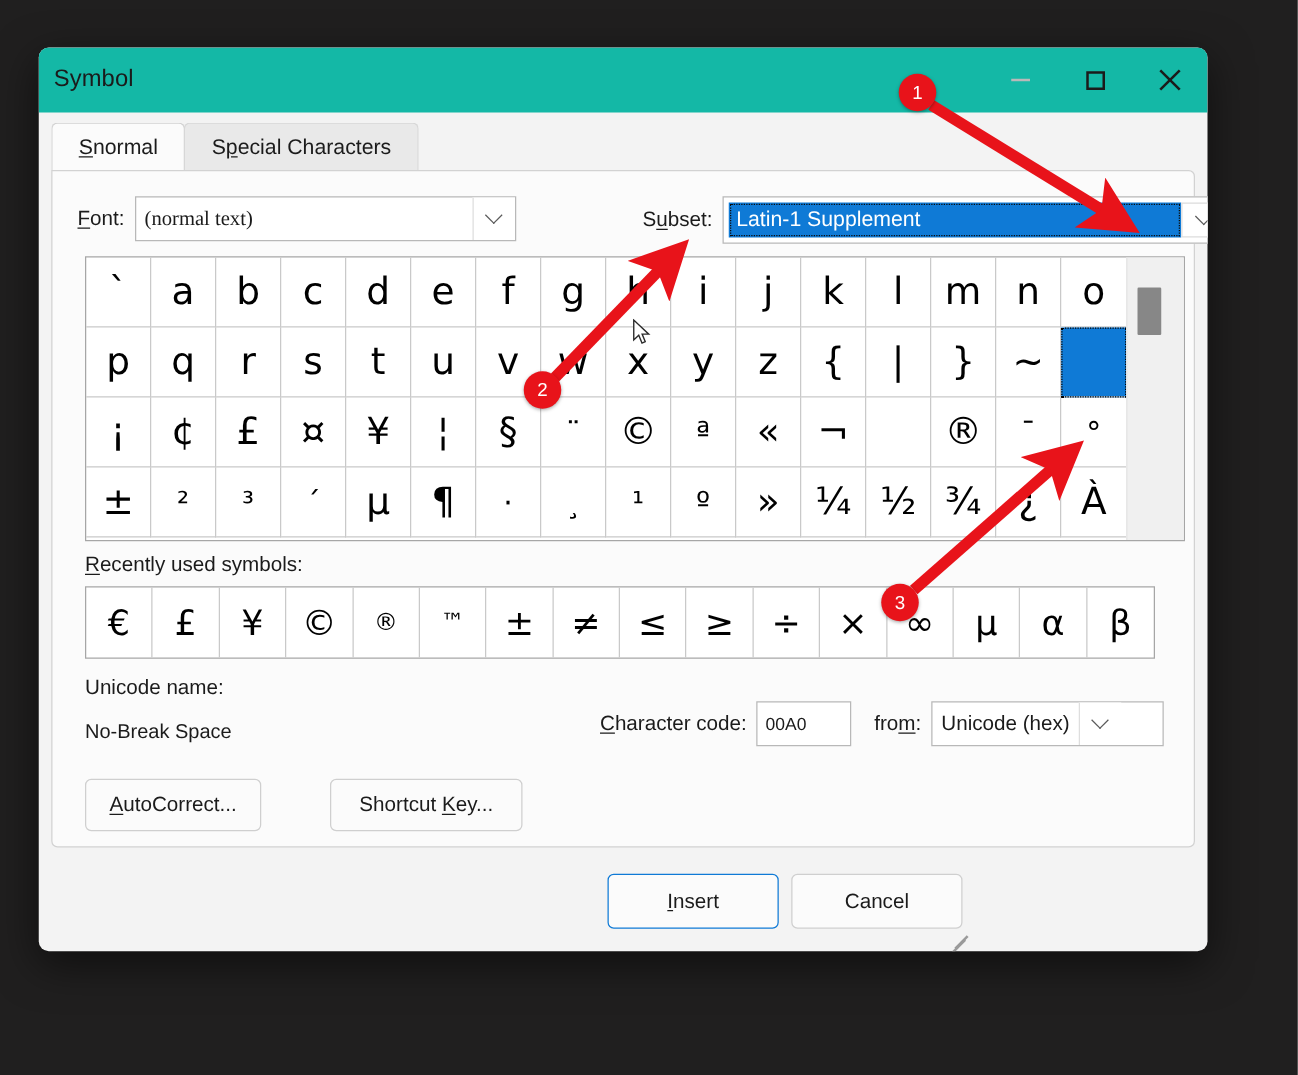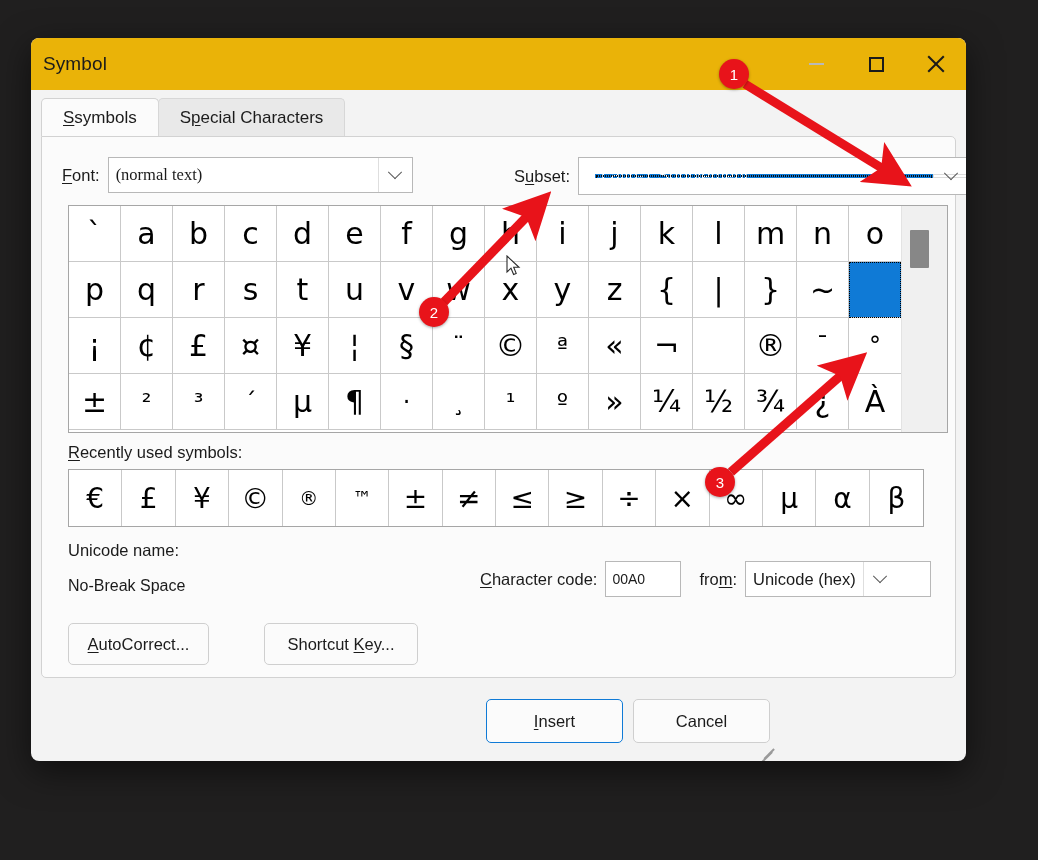--- a/index.html
+++ b/index.html
@@ -18,21 +18,21 @@
     left: 31px; top: 38px;
     width: 935px; height: 723px;
     background: #f3f3f3;
     border-radius: 8px;
     box-shadow: 0 10px 34px rgba(0,0,0,.55);
     overflow: hidden;
   }
   .titlebar {
     position: relative;
     height: 52px;
-    background: #eab308;
+    background: #14b8a6;
     display: flex; align-items: center;
   }
   .title-text {
     margin-left: 12px;
     font-size: 19px;
     color: #1b1b1b;
     letter-spacing: .1px;
   }
   .win-buttons {
     position: absolute; right: 0; top: 0;
@@ -109,21 +109,21 @@
     display: flex; align-items: center; justify-content: center;
   }
   .chev { display:block; width:10px; height:10px;
           border-right:1.6px solid #5a5a5a; border-bottom:1.6px solid #5a5a5a;
           transform: rotate(45deg) translate(-2px,-2px); }
 
   .font-combo { width: 305px; margin-left: 8px; font-family: Liberation Serif, serif; }
   .font-combo .value { flex: 1; }
 
   .row-subset { position: absolute; left: 472px; top: 20px; display: flex; align-items: center; }
-  .subset-combo { width: 408px; margin-left: 8px; padding: 16px; border: 1px solid #b8b8b8; background:#fff; height:38px; display:flex; }
+  .subset-combo { width: 408px; margin-left: 8px; padding: 4px; border: 1px solid #b8b8b8; background:#fff; height:38px; display:flex; }
   .subset-inner { flex:1; display:flex; }
   .subset-sel {
     flex: 1;
     background: #0f7ad6;
     color: #ffffff;
     font-size: 17px;
     display: flex; align-items: center;
     padding: 0 6px;
     outline: 1px dotted #0b0b0b;
     outline-offset: -2px;
@@ -258,21 +258,21 @@
           <span class="glyph-max"></span>
         </div>
         <div class="win-btn">
           <span class="glyph-close"></span>
         </div>
       </div>
     </div>
 
     <div class="tabstrip">
       <div class="tab active">
-        <span><span class="u">S</span><span>symbols</span></span>
+        <span><span class="u">S</span><span>normal</span></span>
       </div>
       <div class="tab">
         <span>S<span class="u">p</span>ecial Characters</span>
       </div>
     </div>
 
     <div class="panel">
 
       <div class="row-font">
         <span class="lbl"><span class="u">F</span>ont:</span>

